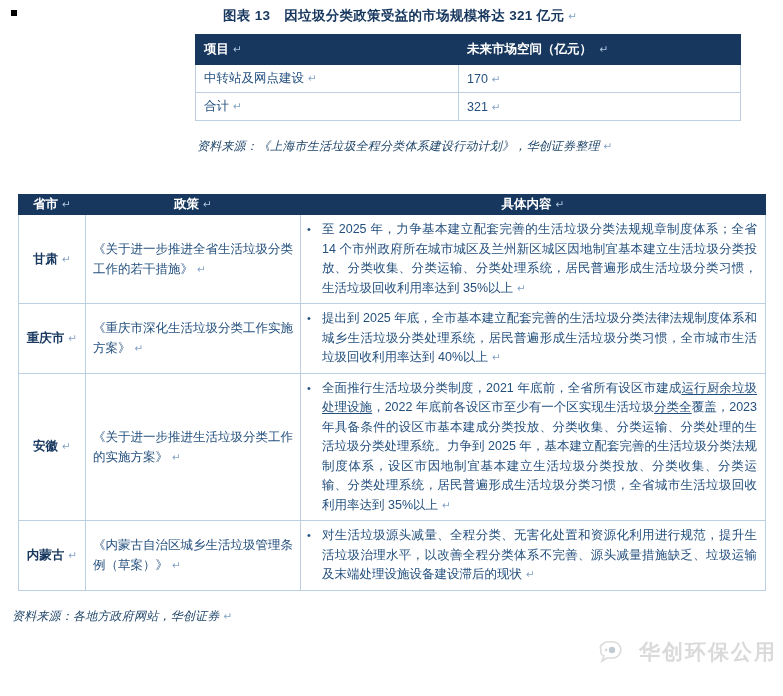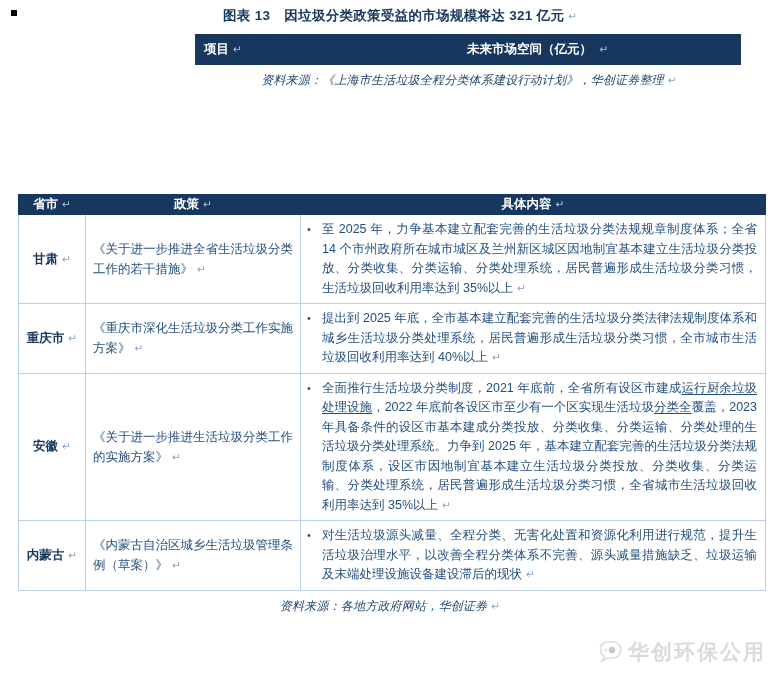--- a/index.html
+++ b/index.html
@@ -33,28 +33,28 @@
   .t14{width:747px;margin-left:10px;margin-top:9px;}
   .t14 th{text-align:center;padding:1px 4px;}
   .t14 td.prov{text-align:center;font-weight:bold;color:#17375E;padding:4px 2px;}
   .t14 td.policy{padding:4px 7px;line-height:20px;}
   .t14 td.content{padding:5px 8px 5px 6px;}
   .bullet-row{display:flex;}
   .bullet-marker{width:15px;flex:none;color:#24507e;font-size:11px;line-height:19.5px;}
   .ctext{flex:1;text-align:justify;line-height:19.5px;}
   .u{text-decoration:underline;text-underline-offset:2px;}
 
-  .source{font-style:italic;color:#1f4569;font-size:12px;margin-top:7px;letter-spacing:.2px;text-align:center;}
+  .source{font-style:italic;color:#1f4569;font-size:12px;margin-top:17px;letter-spacing:.2px;}
   .fig13 .source{margin-left:2px;}
   .fig14 .source{margin-left:4px;}
 
   
   .watermark{
     position:absolute;left:597px;top:638px;
-    display:flex;align-items:center;gap:5px;
+    display:flex;align-items:center;gap:16px;
     opacity:.6;pointer-events:none;
   }
   .wm-text{
     font-size:21px;font-weight:bold;color:#c3c3c3;letter-spacing:2px;
     text-shadow:0 0 1px #ffffff;
   }
 </style>
 </head>
 <body>
 
@@ -69,20 +69,28 @@
         <col style="width:263px">
         <col style="width:282px">
       </colgroup>
     <thead>
       <tr>
         <th><span>项目</span><span class="pilcrow">↵</span></th>
         <th><span>未来市场空间（亿元）</span> <span class="pilcrow">↵</span></th>
       </tr>
     </thead>
     <tbody id="t13-body">
+        <tr>
+          <td><span>中转站及网点建设</span><span class="pilcrow">↵</span></td>
+          <td><span>170</span><span class="pilcrow">↵</span></td>
+        </tr>
+        <tr>
+          <td><span>合计</span><span class="pilcrow">↵</span></td>
+          <td><span>321</span><span class="pilcrow">↵</span></td>
+        </tr>
       </tbody>
   </table>
   <div class="source">
     <span>资料来源：《上海市生活垃圾全程分类体系建设行动计划》，华创证券整理</span><span class="pilcrow">↵</span>
   </div>
 </section>
 
 <section class="fig14">
   <table class="t14">
     <colgroup>

